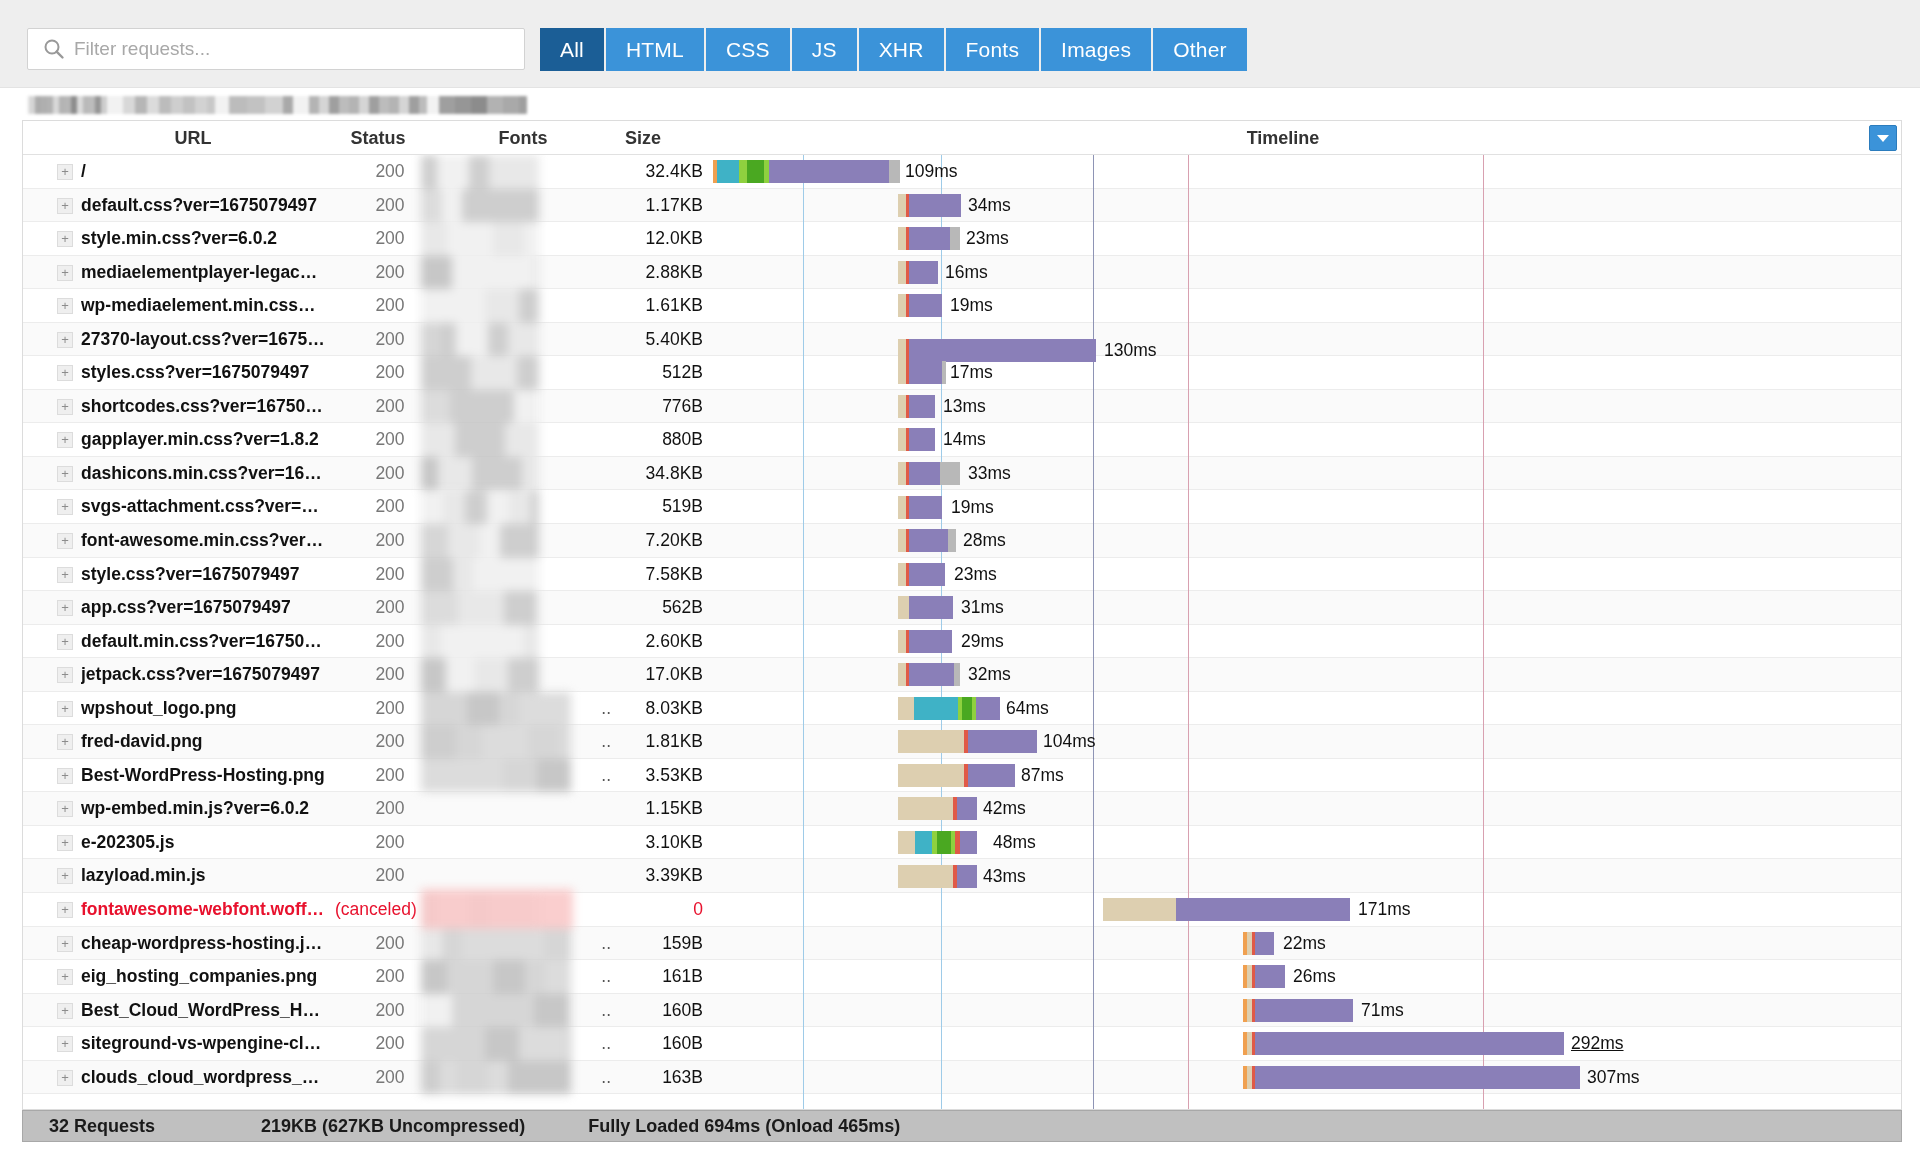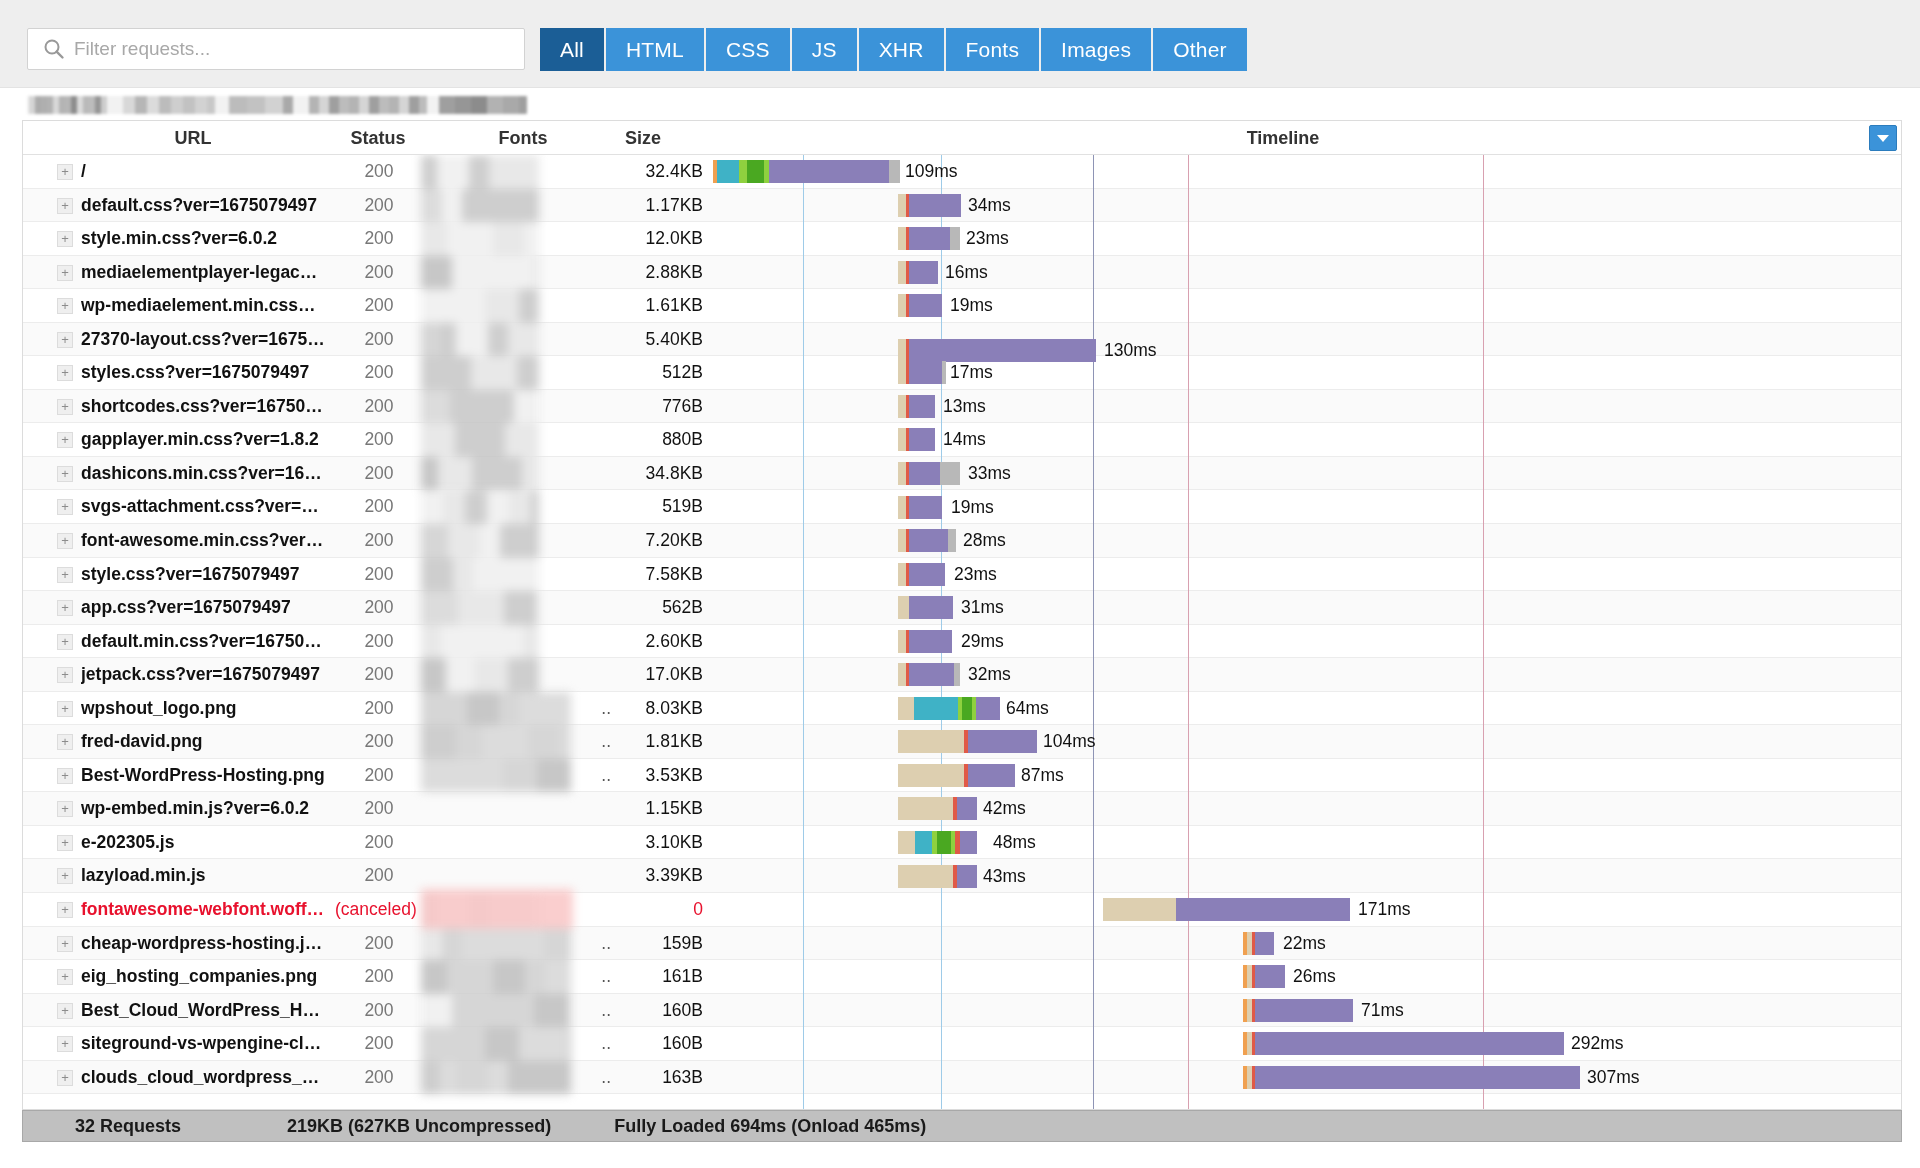--- a/index.html
+++ b/index.html
@@ -147,21 +147,21 @@
   .cell-url {
     position: absolute; left: 58px; top: 0;
     height: 33.55px; line-height: 33.55px;
     font-size: 17.5px; font-weight: bold;
     color: #111;
     white-space: nowrap; overflow: hidden;
     max-width: 262px;
   }
   .cell-url.canceled { color: #e8112d; }
   .cell-status {
-    position: absolute; left: 301px; top: 0;
+    position: absolute; left: 312px; top: 0;
     width: 110px; height: 33.55px; line-height: 33.55px;
     font-size: 17.5px; color: #777;
     text-align: center;
   }
   .cell-status.canceled {
     color: #e8112d;
     text-align: left; left: 312px; width: 200px;
   }
   .cell-domain {
     position: absolute; left: 410px; top: 0;
@@ -215,21 +215,21 @@
     position: absolute; left: 22px; top: 1110px;
     width: 1880px; height: 32px;
     background: #c0c0c0;
     border: 1px solid #a8a8a8;
     display: flex; align-items: center;
   }
   .status-item {
     font-size: 18px; font-weight: bold; color: #1a1a1a;
     white-space: nowrap;
   }
-  .si-1 { margin-left: 52px; }
+  .si-1 { margin-left: 26px; }
   .si-2 { margin-left: 106px; }
   .si-3 { margin-left: 63px; }
 </style>
 </head>
 <body>
 
 <div id="app">
 
   <div class="toolbar">
 
@@ -828,21 +828,21 @@
             <div class="seg" style="left: 534px; width: 5px; background: rgb(221, 207, 176);"></div>
             <div class="seg" style="left: 539px; width: 3px; background: rgb(224, 90, 71);"></div>
             <div class="seg" style="left: 542px; width: 98px; background: rgb(138, 127, 184);"></div>
             <div class="ms-label" style="left: 648px;">71ms</div>
           </div>
           <div class="bar-row" style="top: 872.3px; width: 1190px;">
             <div class="seg" style="left: 530px; width: 4px; background: rgb(240, 160, 80);"></div>
             <div class="seg" style="left: 534px; width: 5px; background: rgb(221, 207, 176);"></div>
             <div class="seg" style="left: 539px; width: 3px; background: rgb(224, 90, 71);"></div>
             <div class="seg" style="left: 542px; width: 309px; background: rgb(138, 127, 184);"></div>
-            <div class="ms-label" style="left: 858px;">292ms</div>
+            <div class="ms-label" style="left: 858px; text-decoration: underline;">292ms</div>
           </div>
           <div class="bar-row" style="top: 905.85px; width: 1190px;">
             <div class="seg" style="left: 530px; width: 4px; background: rgb(240, 160, 80);"></div>
             <div class="seg" style="left: 534px; width: 5px; background: rgb(221, 207, 176);"></div>
             <div class="seg" style="left: 539px; width: 3px; background: rgb(224, 90, 71);"></div>
             <div class="seg" style="left: 542px; width: 325px; background: rgb(138, 127, 184);"></div>
             <div class="ms-label" style="left: 874px;">307ms</div>
           </div>
         </div>
     </div>

